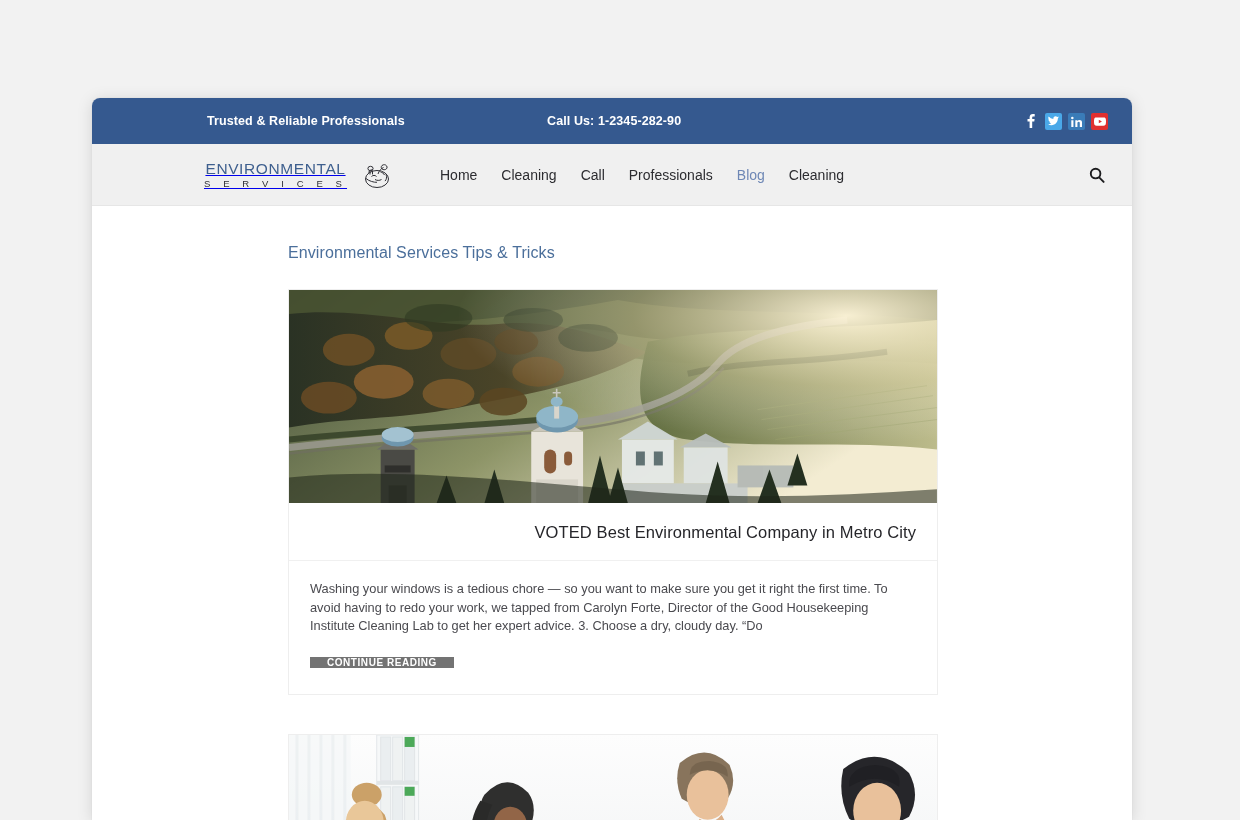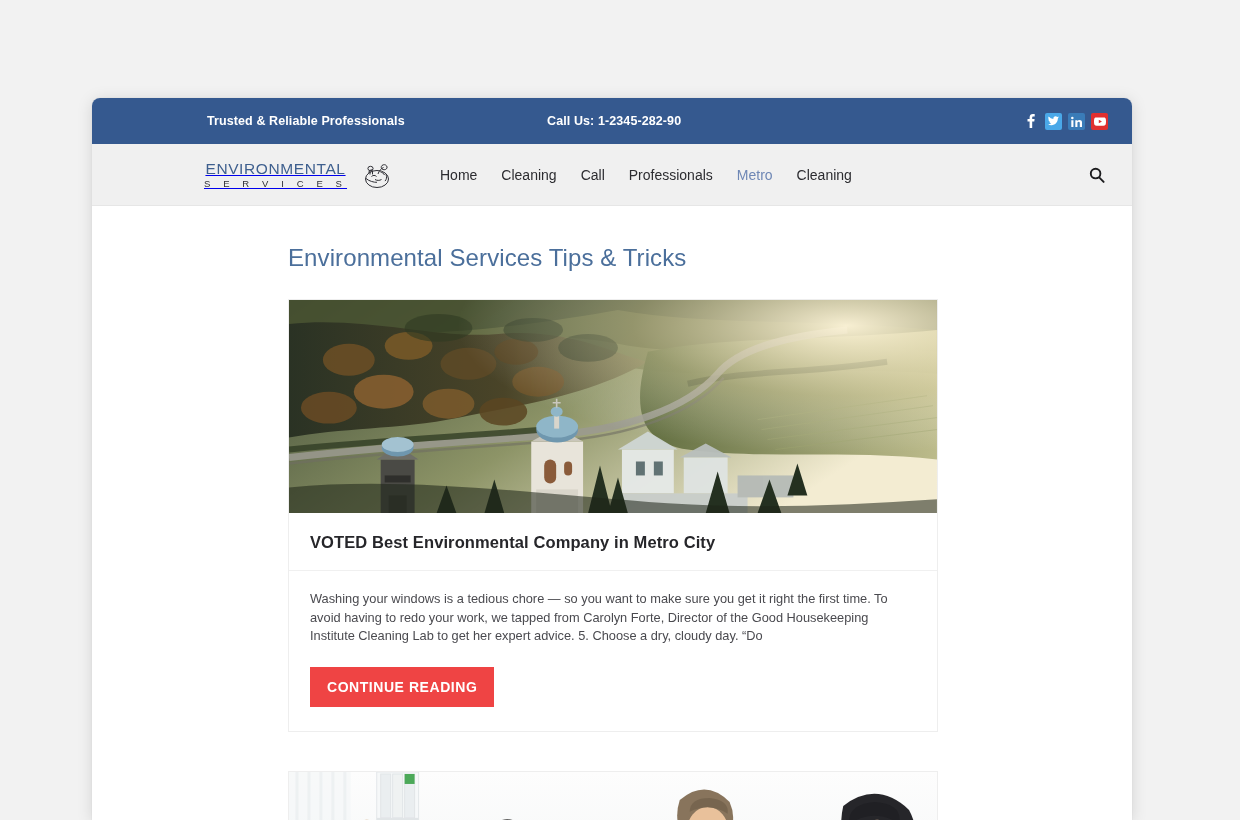--- a/index.html
+++ b/index.html
@@ -145,21 +145,21 @@
     height: 614px;
     position: relative;
   }
   .content {
     position: absolute;
     left: 196px;
     top: 0;
     width: 650px;
   }
   .page-title {
-    font-size: 24px;
+    font-size: 16px;
     color: #4b6f9b;
     margin-top: 38px;
     margin-bottom: 27px;
     font-weight: normal;
     letter-spacing: .1px;
   }
 
   
   .post-card {
     border: 1px solid #eeeeee;
@@ -172,38 +172,39 @@
     position: relative;
     overflow: hidden;
   }
   .post-title-row {
     padding: 19px 21px 18px;
     border-bottom: 1px solid #f0f0f0;
   }
   .post-title {
     font-size: 16.5px;
     color: #26262a;
-    font-weight: bold;
+    font-weight: normal;
     letter-spacing: .1px;
+    text-align: right;
   }
   .post-body { padding: 19px 21px 24px; }
   .post-excerpt {
     font-size: 12.8px;
     line-height: 18.6px;
     color: #4a4a4f;
   }
   .read-more {
     display: inline-block;
     margin-top: 21px;
-    background: #ef4444;
+    background: #737373;
     color: #ffffff;
-    font-size: 14px;
+    font-size: 10px;
     font-weight: bold;
     letter-spacing: .55px;
-    padding: 12px 17px;
+    padding: 0 17px;
     border: none;
     cursor: pointer;
     text-decoration: none;
     font-family: "Liberation Sans", sans-serif;
   }
 
   
   .img-scene { position: absolute; inset: 0; }
 </style>
 </head>
@@ -259,21 +260,21 @@
           <path d="M16 20.5c2 1.2 4.5 1.2 6.5 0"></path>
         </svg>
       </span>
     </a>
 
     <nav class="nav-links">
       <a class="nav-link" href="#">Home</a>
       <a class="nav-link" href="#">Cleaning</a>
       <a class="nav-link" href="#">Call</a>
       <a class="nav-link" href="#">Professionals</a>
-      <a class="nav-link active" href="#">Metro</a>
+      <a class="nav-link active" href="#">Blog</a>
       <a class="nav-link" href="#">Cleaning</a>
     </nav>
 
     <button class="search-btn">
       <svg width="16" height="16" viewBox="0 0 16 16" fill="none" stroke="#1d1d1f" stroke-width="1.9" aria-hidden="true">
         <circle cx="6.6" cy="6.6" r="4.8"></circle>
         <line x1="10.4" y1="10.6" x2="14.6" y2="14.9" stroke-linecap="round"></line>
       </svg>
     </button>
   </div>
@@ -392,21 +393,21 @@
 
             <rect width="650" height="214" fill="url(#flare)"></rect>
           </svg>
         </div>
 
         <div class="post-title-row">
           <h2 class="post-title">VOTED Best Environmental Company in Metro City</h2>
         </div>
 
         <div class="post-body">
-          <p class="post-excerpt">Washing your windows is a tedious chore — so you want to make sure you get it right the first time. To avoid having to redo your work, we tapped from Carolyn Forte, Director of the Good Housekeeping Institute Cleaning Lab to get her expert advice. 5. Choose a dry, cloudy day. “Do</p>
+          <p class="post-excerpt">Washing your windows is a tedious chore — so you want to make sure you get it right the first time. To avoid having to redo your work, we tapped from Carolyn Forte, Director of the Good Housekeeping Institute Cleaning Lab to get her expert advice. 3. Choose a dry, cloudy day. “Do</p>
           <a class="read-more" href="#">CONTINUE READING</a>
         </div>
       </article>
 
       <article class="post-card">
         <div class="post-media">
           <svg class="img-scene" viewBox="0 0 650 214" preserveAspectRatio="xMidYMin slice" aria-hidden="true">
             <defs>
               <linearGradient id="wall" x1="0" y1="0" x2="0" y2="1">
                 <stop offset="0%" stop-color="#fdfdfd"></stop>

